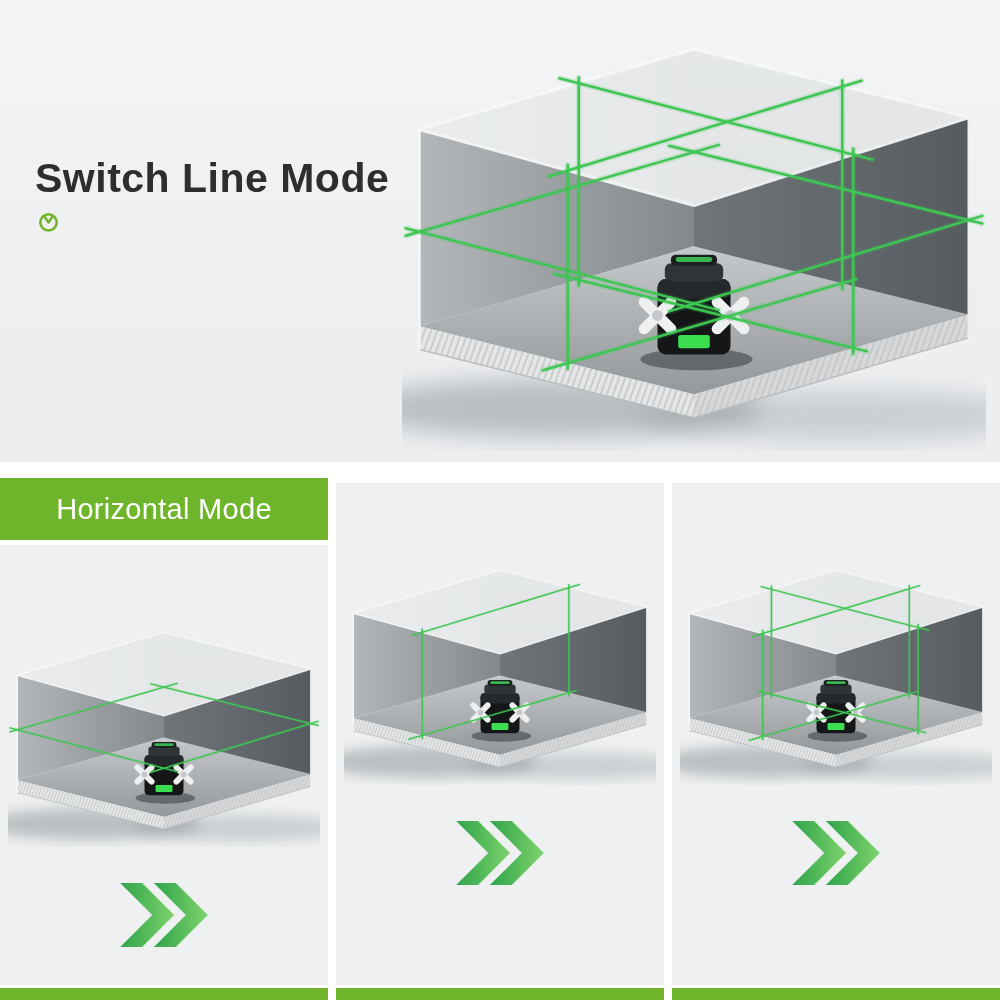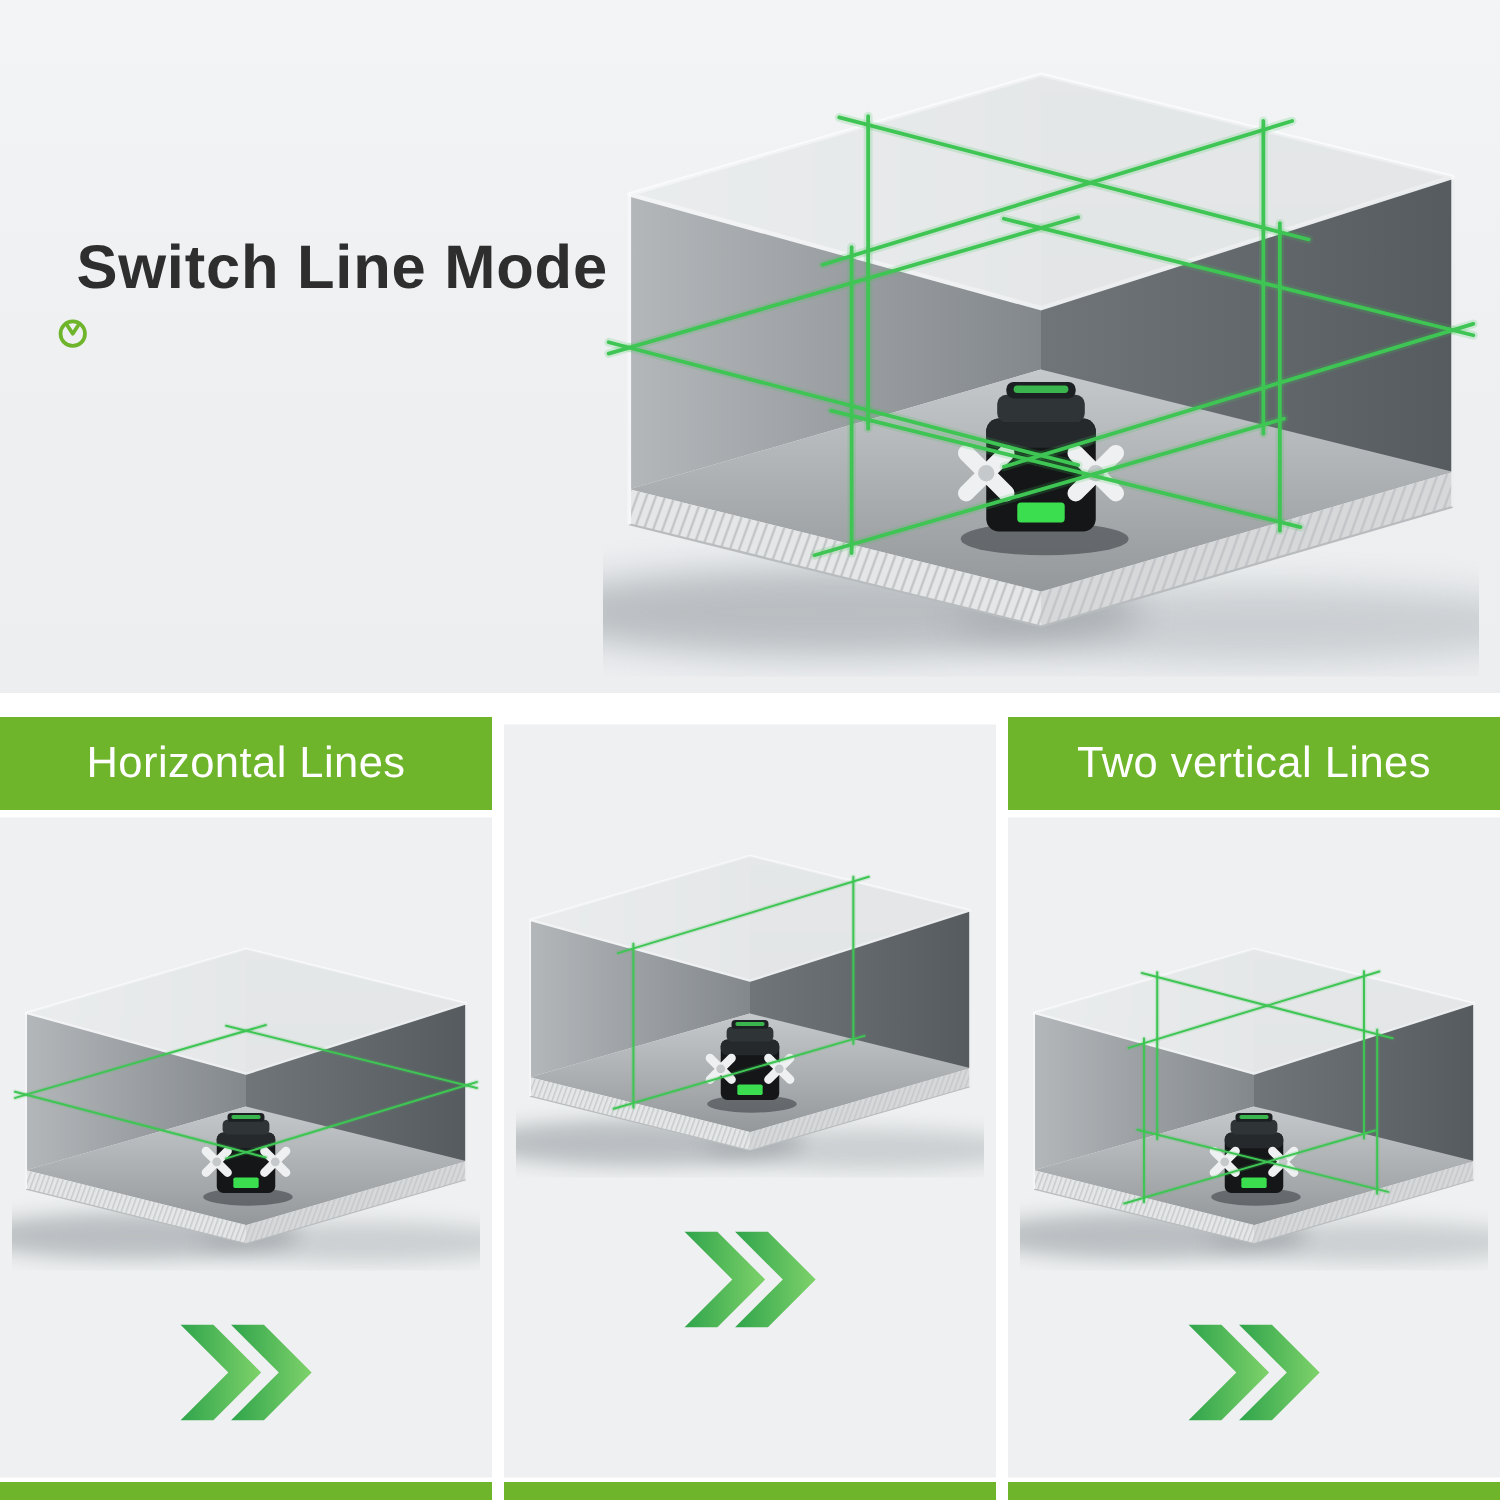--- a/index.html
+++ b/index.html
@@ -59,21 +59,21 @@
     </pattern>
     <filter id="softblur" x="-60%" y="-60%" width="220%" height="220%">
       <feGaussianBlur stdDeviation="12"></feGaussianBlur>
     </filter>
   </defs>
 </svg>
 
 <div class="page">
 
   <section class="hero">
-    <h1 class="title" style="color: rgb(46, 46, 46); margin-left: 16px;">Switch Line Mode</h1>
+    <h1 class="title" style="color: rgb(46, 46, 46);">Switch Line Mode</h1>
     <svg class="brand" viewBox="0 0 24 24">
       <circle cx="12" cy="13" r="8.5" fill="none" stroke="#6fb52b" stroke-width="2.6"></circle>
       <polyline points="8,7 12,13 16,7" fill="none" stroke="#6fb52b" stroke-width="2.6" stroke-linecap="round" stroke-linejoin="round"></polyline>
     </svg>
     <div class="hero-room">
         <svg viewBox="0 0 600 430" xmlns="http://www.w3.org/2000/svg">
           <ellipse cx="160" cy="386" rx="210" ry="30" fill="#878e93" opacity=".5" filter="url(#softblur)"></ellipse>
           <ellipse cx="450" cy="394" rx="210" ry="26" fill="#878e93" opacity=".32" filter="url(#softblur)"></ellipse>
           <polygon points="18.0,100.0 300.0,18.0 300.0,220.0 18.0,302.0" fill="url(#gWallL)"></polygon>
           <polygon points="300.0,18.0 582.0,88.0 582.0,290.0 300.0,220.0" fill="url(#gWallB)"></polygon>
@@ -129,21 +129,21 @@
           <line x1="181.6" y1="260.5" x2="181.6" y2="46.4" stroke="#3ec553" stroke-width="6" opacity="0.18" stroke-linecap="round"></line>
           <line x1="181.6" y1="260.5" x2="181.6" y2="46.4" stroke="#3ec553" stroke-width="2.6" opacity="1" stroke-linecap="round"></line>
         </svg>
       </div>
   </section>
 
   <section class="modes">
 
     <div class="col">
       <div class="col-header" style="background: rgb(111, 181, 43);">
-        <span>Horizontal Lines</span>
+        <span>Horizontal Mode</span>
       </div>
       <div class="col-body">
         <div class="room-small">
             <svg viewBox="0 0 600 430" xmlns="http://www.w3.org/2000/svg">
               <ellipse cx="160" cy="386" rx="210" ry="30" fill="#878e93" opacity=".5" filter="url(#softblur)"></ellipse>
               <ellipse cx="450" cy="394" rx="210" ry="26" fill="#878e93" opacity=".32" filter="url(#softblur)"></ellipse>
               <polygon points="18.0,100.0 300.0,18.0 300.0,220.0 18.0,302.0" fill="url(#gWallL)"></polygon>
               <polygon points="300.0,18.0 582.0,88.0 582.0,290.0 300.0,220.0" fill="url(#gWallB)"></polygon>
               <polygon points="582.0,88.0 300.0,178.0 300.0,372.0 582.0,290.0" fill="url(#gWallR)"></polygon>
               <polygon points="18.0,302.0 300.0,220.0 582.0,290.0 300.0,372.0" fill="url(#gFloor)"></polygon>
@@ -237,23 +237,20 @@
           </div>
         <svg class="chevron" viewBox="0 0 104 76">
           <polygon points="0,0 26,0 64,38 26,76 0,76 38,38" fill="url(#chevGrad)"></polygon>
           <polygon points="40,0 66,0 104,38 66,76 40,76 78,38" fill="url(#chevGrad)"></polygon>
         </svg>
       </div>
       <div class="col-strip" style="background: rgb(111, 181, 43);"></div>
     </div>
 
     <div class="col">
-      <div class="col-header" style="background: rgb(111, 181, 43);">
-        <span>Two vertical Lines</span>
-      </div>
       <div class="col-body">
         <div class="room-small">
             <svg viewBox="0 0 600 430" xmlns="http://www.w3.org/2000/svg">
               <ellipse cx="160" cy="386" rx="210" ry="30" fill="#878e93" opacity=".5" filter="url(#softblur)"></ellipse>
               <ellipse cx="450" cy="394" rx="210" ry="26" fill="#878e93" opacity=".32" filter="url(#softblur)"></ellipse>
               <polygon points="18.0,100.0 300.0,18.0 300.0,220.0 18.0,302.0" fill="url(#gWallL)"></polygon>
               <polygon points="300.0,18.0 582.0,88.0 582.0,290.0 300.0,220.0" fill="url(#gWallB)"></polygon>
               <polygon points="582.0,88.0 300.0,178.0 300.0,372.0 582.0,290.0" fill="url(#gWallR)"></polygon>
               <polygon points="18.0,302.0 300.0,220.0 582.0,290.0 300.0,372.0" fill="url(#gFloor)"></polygon>
               <polygon points="18.0,302.0 300.0,372.0 300.0,396.0 18.0,326.0" fill="#e4e6e7"></polygon>

